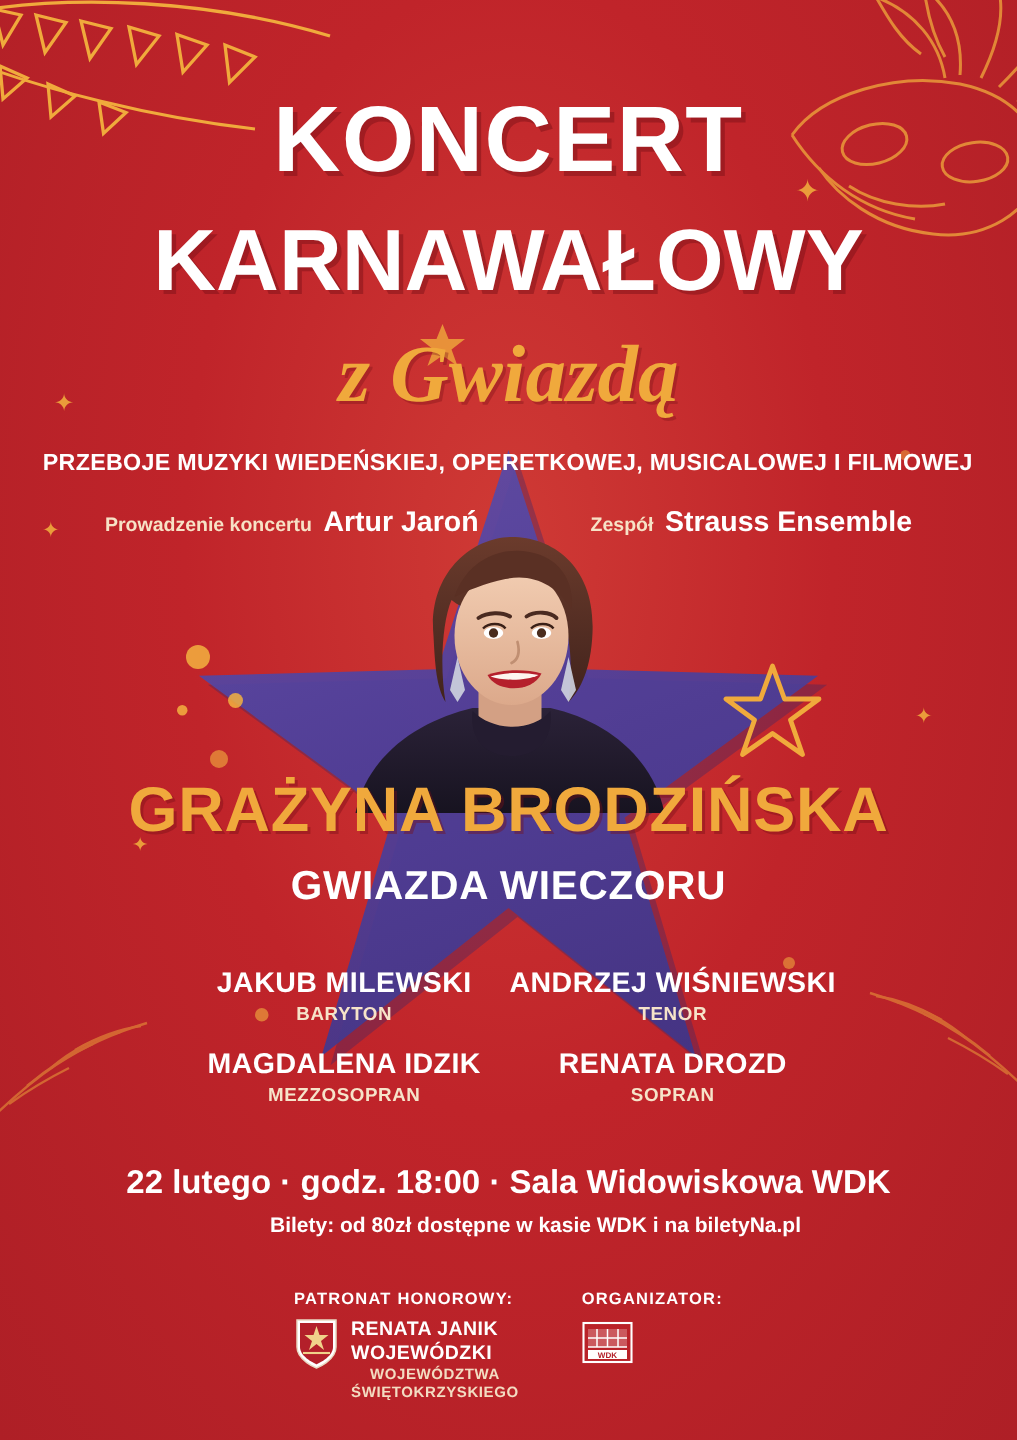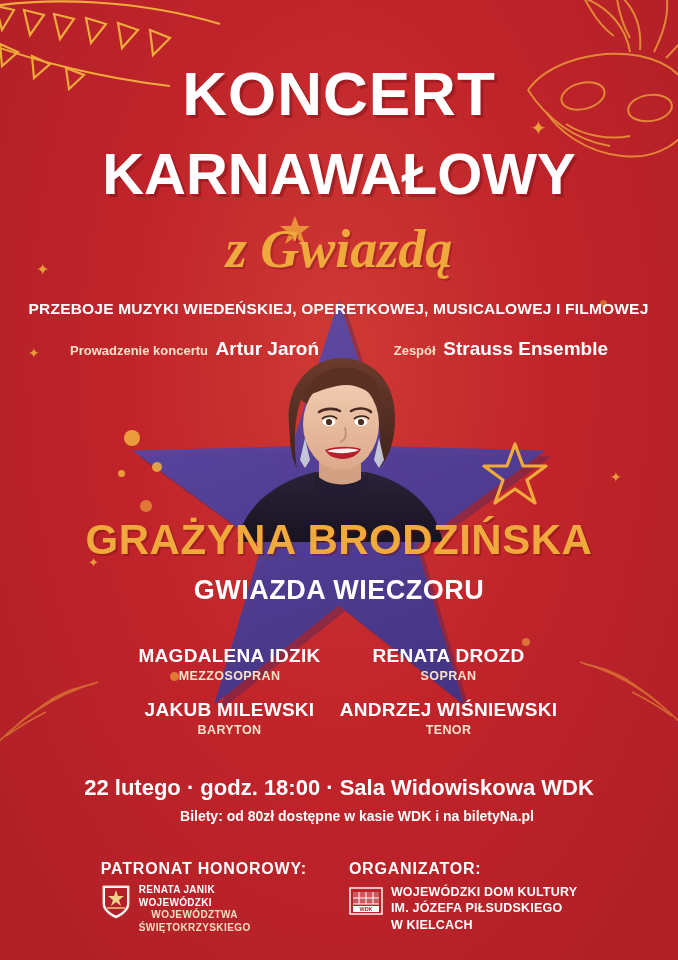--- a/index.html
+++ b/index.html
@@ -256,38 +256,38 @@
     top: 860px;
     display: flex;
     justify-content: center;
     gap: 42px;
   }
   .foot-col {
     display: flex;
     flex-direction: column;
   }
   .foot-head {
-    font-size: 16px;
+    font-size: 11px;
     font-weight: bold;
     letter-spacing: .8px;
     color: #ffffff;
     margin-bottom: 6px;
     text-align: left;
   }
   .foot-body {
     display: flex;
     align-items: flex-start;
     gap: 8px;
   }
   .foot-text {
     text-align: left;
     line-height: 1.25;
   }
   .foot-text .l1 {
-    font-size: 10px;
+    font-size: 13px;
     font-weight: bold;
     color: #fff;
     letter-spacing: .3px;
   }
   .foot-text .l2 {
     font-size: 10px;
     font-weight: bold;
     color: #f3dcc2;
     letter-spacing: .4px;
     text-align: center;
@@ -459,36 +459,36 @@
         <span class="credit-strong">Strauss Ensemble</span>
       </div>
     </div>
 
     <div class="t-star-name">GRAŻYNA BRODZIŃSKA</div>
     <div class="t-star-role">GWIAZDA WIECZORU</div>
 
     <div class="performers">
       <div class="perf-row">
         <div class="perf">
+          <div class="nm">JAKUB MILEWSKI</div>
+          <div class="vc">BARYTON</div>
+        </div>
+        <div class="perf">
+          <div class="nm">ANDRZEJ WIŚNIEWSKI</div>
+          <div class="vc">TENOR</div>
+        </div>
+      </div>
+      <div class="perf-row">
+        <div class="perf">
           <div class="nm">MAGDALENA IDZIK</div>
           <div class="vc">MEZZOSOPRAN</div>
         </div>
         <div class="perf">
           <div class="nm">RENATA DROZD</div>
           <div class="vc">SOPRAN</div>
-        </div>
-      </div>
-      <div class="perf-row">
-        <div class="perf">
-          <div class="nm">JAKUB MILEWSKI</div>
-          <div class="vc">BARYTON</div>
-        </div>
-        <div class="perf">
-          <div class="nm">ANDRZEJ WIŚNIEWSKI</div>
-          <div class="vc">TENOR</div>
         </div>
       </div>
     </div>
 
     <div class="t-when">22 lutego · godz. 18:00 · Sala Widowiskowa WDK</div>
     <div class="t-tickets">Bilety: od 80zł dostępne w kasie WDK i na biletyNa.pl</div>
 
     <div class="footer">
 
       <div class="foot-col">
@@ -512,23 +512,18 @@
       <div class="foot-col">
         <div class="foot-head">ORGANIZATOR:</div>
         <div class="foot-body">
           <svg class="wdk-logo" viewBox="0 0 34 34">
             <rect x="1" y="4" width="32" height="26" fill="none" stroke="#ffffff" stroke-width="1.4"></rect>
             <rect x="4" y="8" width="26" height="12" fill="#ffffff" opacity=".25"></rect>
             <path d="M4,20 H30 M4,14 H30 M10,8 V20 M17,8 V20 M24,8 V20" stroke="#ffffff" stroke-width="1"></path>
             <rect x="4" y="22" width="26" height="6" fill="#ffffff"></rect>
             <text x="17" y="27" font-family="Liberation Sans, sans-serif" font-size="5.4" font-weight="bold" fill="#b3202a" text-anchor="middle">WDK</text>
           </svg>
-          <div class="foot-text foot-org">
-            <div class="l1">WOJEWÓDZKI DOM KULTURY</div>
-            <div class="l1">IM. JÓZEFA PIŁSUDSKIEGO</div>
-            <div class="l1">W KIELCACH</div>
-          </div>
         </div>
       </div>
 
     </div>
   </div>
 </div>
 
 </body></html>

